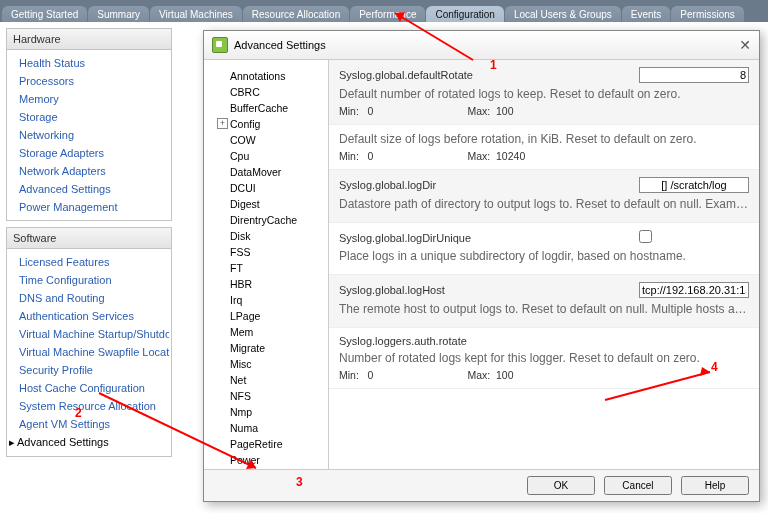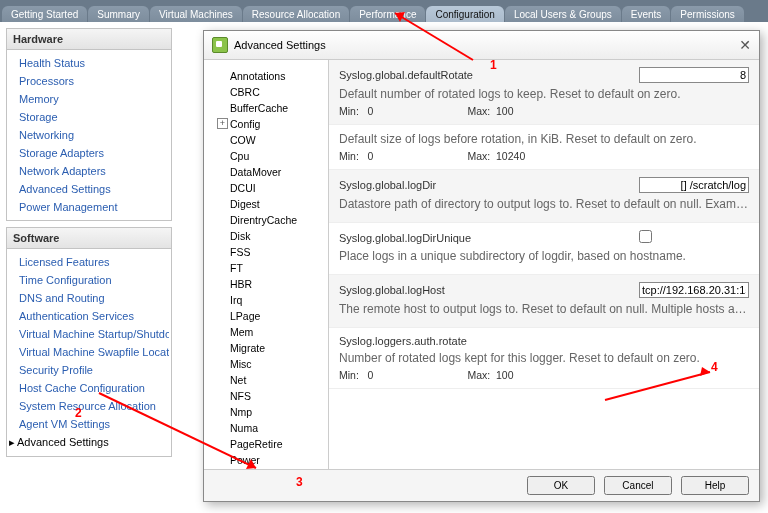--- a/index.html
+++ b/index.html
@@ -3,40 +3,40 @@
 <meta charset="utf-8">
 <style>
 html,body{margin:0;padding:0;font-family:Tahoma,Arial,sans-serif;font-size:11px;background:#6a7a8a;overflow:hidden}
 body{width:768px;height:513px;position:relative}
 .tabs{display:flex;height:20px;background:#6a7a8a;padding:6px 2px 0 2px;gap:1px}
 .tab{background:linear-gradient(#8a9aaa,#7a8a9a);color:#fff;padding:3px 9px;border-radius:6px 6px 0 0;font-size:10px;cursor:pointer;white-space:nowrap}
 .tab.active{background:linear-gradient(#b8c8d8,#a8b8c8);color:#111}
 .content{position:absolute;left:0;top:22px;right:0;bottom:0;background:#fff;display:flex}
 .sidebar{width:178px;padding:6px;box-sizing:border-box}
 .sbox{border:1px solid #c3c3c3;margin-bottom:6px}
-.sbox-h{background:linear-gradient(#f5f5f5,#e3e3e3);border-bottom:1px solid #c3c3c3;padding:4px 6px;font-weight:bold;color:#333}
+.sbox-h{background:linear-gradient(#f5f5f5,#e3e3e3);border-bottom:1px solid #c3c3c3;padding:4px 6px;font-weight:normal;color:#333}
 .sbox-b{padding:4px 2px}
 .slink{color:#2a5db0;padding:3px 10px;cursor:pointer;white-space:nowrap;overflow:hidden}
 .slink.sel{color:#000}
 .slink.sel::before{content:"▸ ";color:#000;margin-left:-10px}
 .dialog{position:absolute;left:203px;top:30px;width:555px;height:470px;background:#fff;border:1px solid #888;box-shadow:3px 3px 10px rgba(0,0,0,.3);display:flex;flex-direction:column}
 .dlg-title{background:linear-gradient(#fff,#eee);border-bottom:1px solid #ccc;padding:6px 8px;display:flex;align-items:center;gap:6px}
 .dlg-title .x{margin-left:auto;font-size:14px;cursor:pointer;color:#555}
 .dlg-body{flex:1;display:flex;overflow:hidden}
 .tree{width:124px;border-right:1px solid #ccc;overflow-y:auto;overflow-x:hidden;padding:8px 0;background:#fff}
 .tnode{padding:1px 2px 1px 26px;cursor:default;white-space:nowrap;position:relative;font-size:10.5px;line-height:14px}
 .tnode .exp{position:absolute;left:13px;top:2px;width:9px;height:9px;border:1px solid #888;background:#fff;font-size:9px;line-height:8px;text-align:center;color:#555;cursor:pointer}
 .settings{flex:1;overflow-y:auto;overflow-x:hidden}
 .srow{border-bottom:1px solid #eee;padding:7px 10px}
 .srow.alt{background:#f5f5f5}
 .srow .top{display:flex;align-items:center;margin-bottom:4px}
 .srow .name{flex:1;color:#333}
 .srow .val{width:110px}
 .srow .val input[type=text]{width:100%;box-sizing:border-box;font-size:11px;text-align:right;padding:1px 2px;border:1px solid #888}
-.srow .val input.left{text-align:right}
+.srow .val input.left{text-align:center}
 .srow .desc{color:#666;font-size:12px;margin-bottom:4px;white-space:nowrap;overflow:hidden;text-overflow:ellipsis}
 .srow .range{color:#333;font-size:10.5px;display:flex;gap:94px}
 .dlg-foot{border-top:1px solid #ccc;padding:6px 10px;text-align:right;background:#f5f5f5}
 .dlg-foot button{min-width:68px;padding:2px 12px;margin-left:6px;font-size:10px}
 .arrow{position:absolute;pointer-events:none}
 .arrow line{stroke:#ff0000;stroke-width:2}
 .arrow polygon{fill:#ff0000}
 .anno{position:absolute;color:#ff0000;font-size:12px;font-weight:bold;pointer-events:none}
 .ico{display:inline-block;width:14px;height:14px;background:#8bc34a;border:1px solid #5a8a2a;border-radius:2px;position:relative}
 .ico::after{content:"";position:absolute;left:3px;top:3px;width:6px;height:6px;background:#fff;border-radius:1px}

